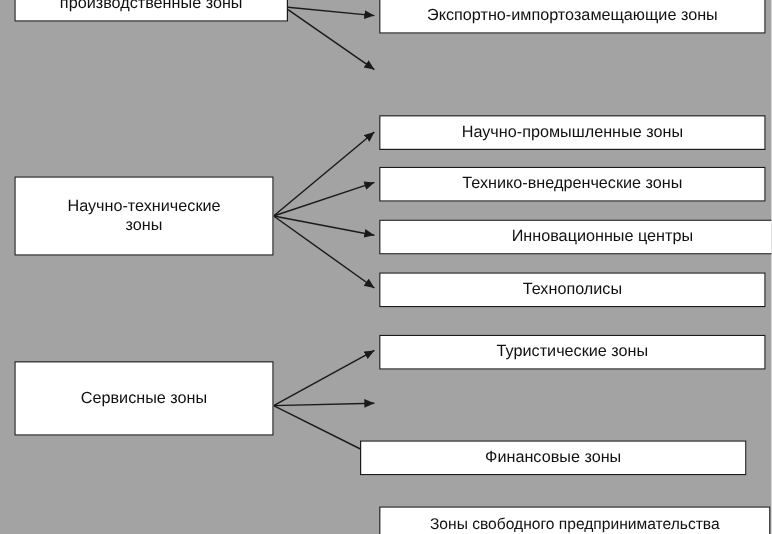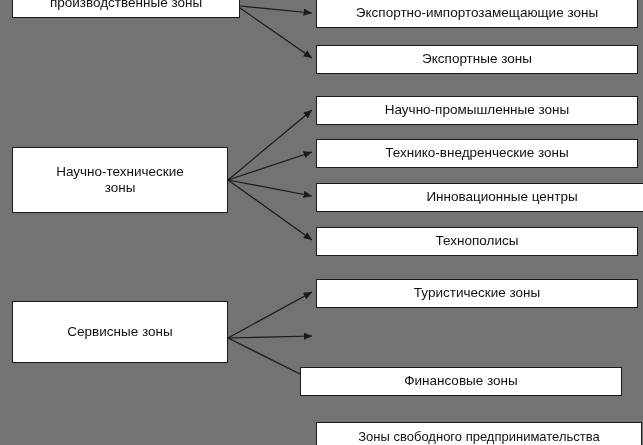--- a/index.html
+++ b/index.html
@@ -4,21 +4,21 @@
 <style>
   html, body {
     margin: 0;
     padding: 0;
     background: #ffffff;
   }
   #canvas {
     position: relative;
     width: 643px;
     height: 445px;
-    background: #737373;
+    background: #a3a3a3;
     font-family: "Liberation Sans", sans-serif;
     overflow: hidden;
   }
   .box {
     position: absolute;
     box-sizing: border-box;
     border: 1px solid #1a1a1a;
     background: #ffffff;
     display: flex;
     align-items: center;
@@ -80,23 +80,20 @@
   </div>
 
   <div class="box" style="left:12px; top:301px; width:216px; height:62px;">
     <span>Сервисные зоны</span>
   </div>
 
   <div class="box" style="left:316px; top:-1px; width:322px; height:29px;">
     <span>Экспортно-импортозамещающие зоны</span>
   </div>
 
-  <div class="box" style="left:316px; top:45px; width:322px; height:29px;">
-    <span>Экспортные зоны</span>
-  </div>
 
   <div class="box" style="left:316px; top:96px; width:322px; height:29px;">
     <span>Научно-промышленные зоны</span>
   </div>
 
   <div class="box" style="left:316px; top:139px; width:322px; height:29px;">
     <span>Технико-внедренческие зоны</span>
   </div>
 
   <div class="box" style="left:316px; top:183px; width:372px; height:29px;">

